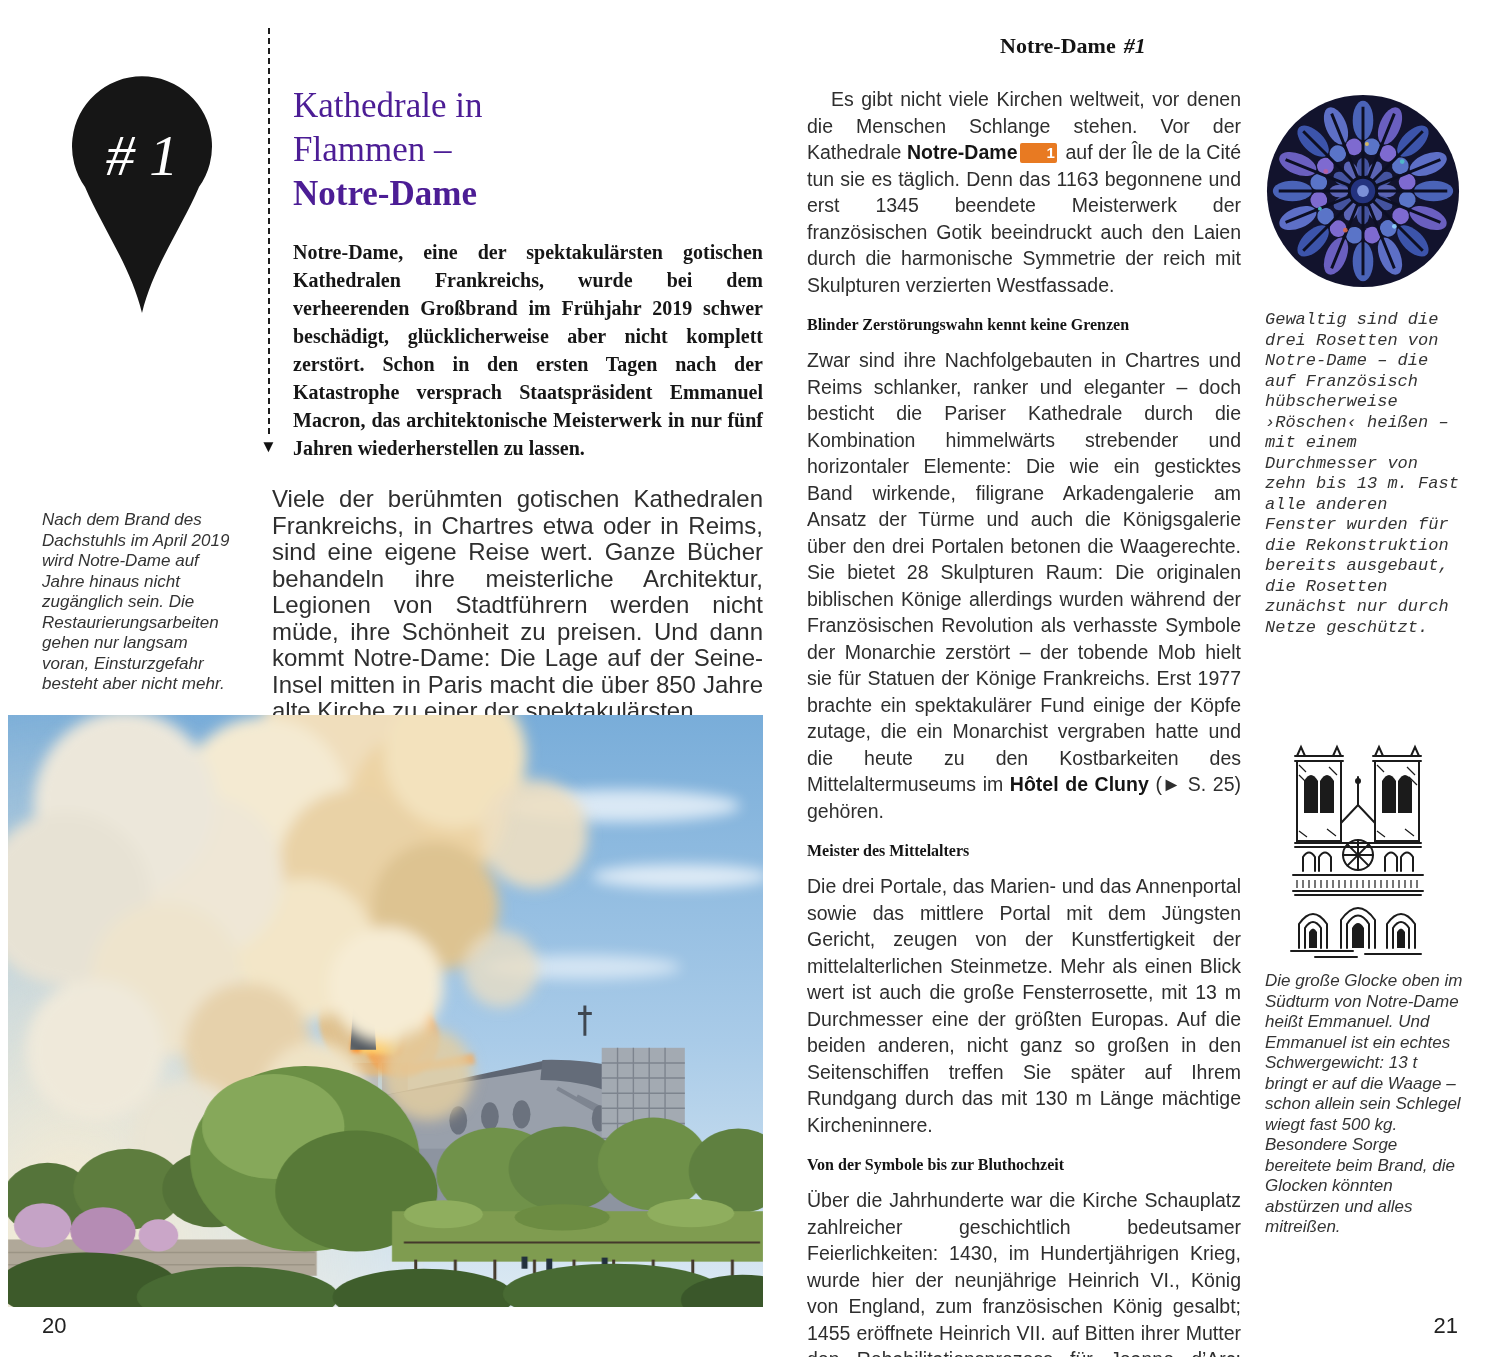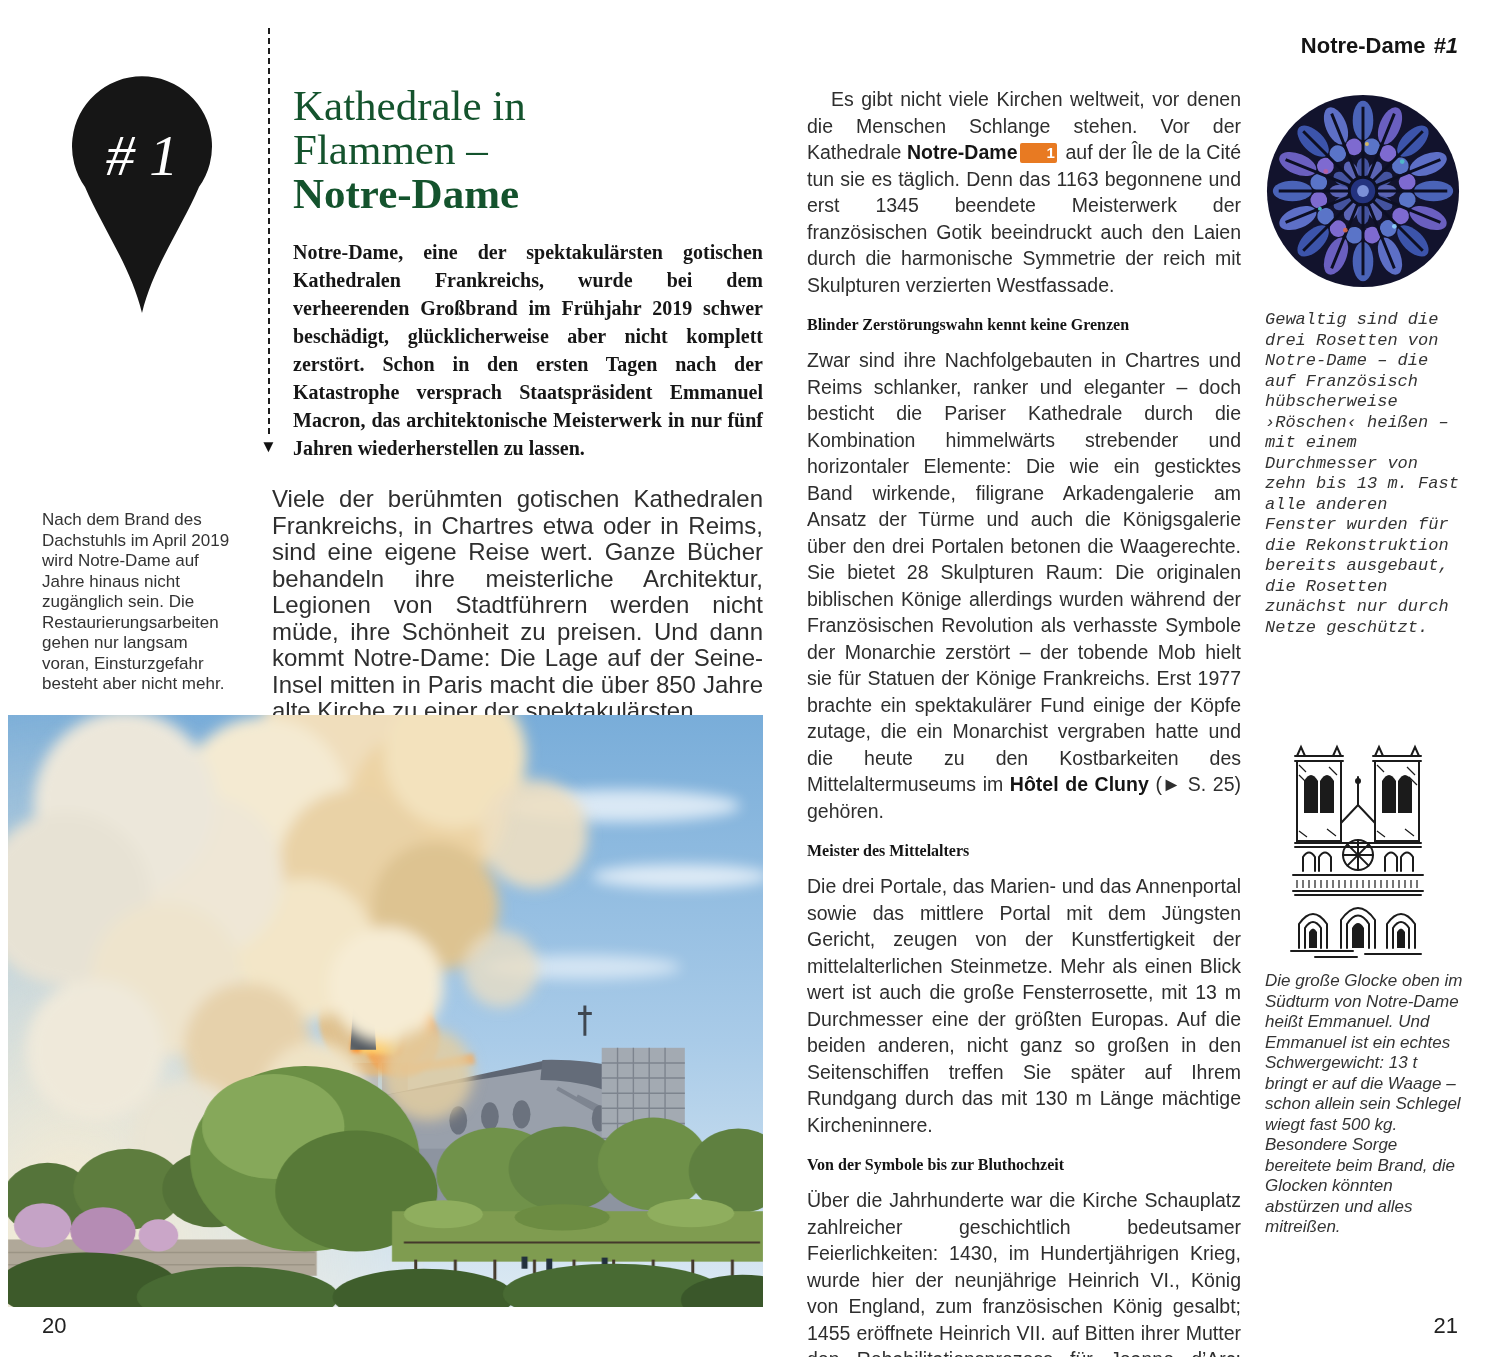--- a/index.html
+++ b/index.html
@@ -1,35 +1,35 @@
 <!DOCTYPE html>
 <html lang="de"><head>
 <meta charset="utf-8">
 <style>
   html,body{margin:0;padding:0;background:#ffffff;}
   #page{position:relative;width:1500px;height:1357px;background:#ffffff;overflow:hidden;
         font-family:"Liberation Sans",sans-serif;color:#2e2e2e;}
   
-  .hdr{position:absolute;top:33px;left:1000px;width:458px;text-align:right;
-       font-family:Liberation Sans, sans-serif;font-size:22px;color:#141414;}
+  .hdr{position:absolute;top:33px;left:1000px;width:458px;
+       font-family:Liberation Serif, serif;font-size:22px;color:#141414;}
   .hdr b{font-weight:700;}
   .hdr i{font-style:italic;font-weight:600;margin-left:8px;}
   
   .pin{position:absolute;left:70px;top:75px;}
   .dash-rule{position:absolute;left:268px;top:28px;height:406px;width:0;
              border-left:2px dashed #1c1c1c;}
   .dash-arrow{position:absolute;left:260px;top:438px;font-size:17px;color:#111;line-height:17px;}
   
   .title{position:absolute;left:293px;top:84px;width:420px;
-         font-family:"Liberation Serif",serif;font-size:43px;line-height:44px;color:#14532d;}
+         font-family:"Liberation Serif",serif;font-size:35px;line-height:44px;color:#4c1d95;}
   .title .bold{font-weight:700;}
   .intro{position:absolute;left:293px;top:238px;width:470px;
          font-weight:700;font-size:20px;line-height:28px;text-align:justify;color:#161616;font-family:Liberation Serif, serif;}
   .margin-note{position:absolute;left:42px;top:510px;width:194px;
-         font-size:17px;line-height:20.5px;color:#333;}
+         font-style:italic;font-size:17px;line-height:20.5px;color:#333;}
   .left-body{position:absolute;left:272px;top:486px;width:491px;
          font-size:24px;line-height:26.5px;text-align:justify;color:#2e2e2e;}
   .pageno{position:absolute;bottom:18px;font-size:22px;color:#222;}
   .pageno.l{left:42px;text-align:center;}
   .pageno.r{right:42px;}
   
   .photo{position:absolute;left:8px;top:715px;width:755px;height:592px;overflow:hidden;}
   .photo svg{display:block;width:100%;height:100%;}
   
   .col-right{position:absolute;left:807px;top:86px;width:434px;}

